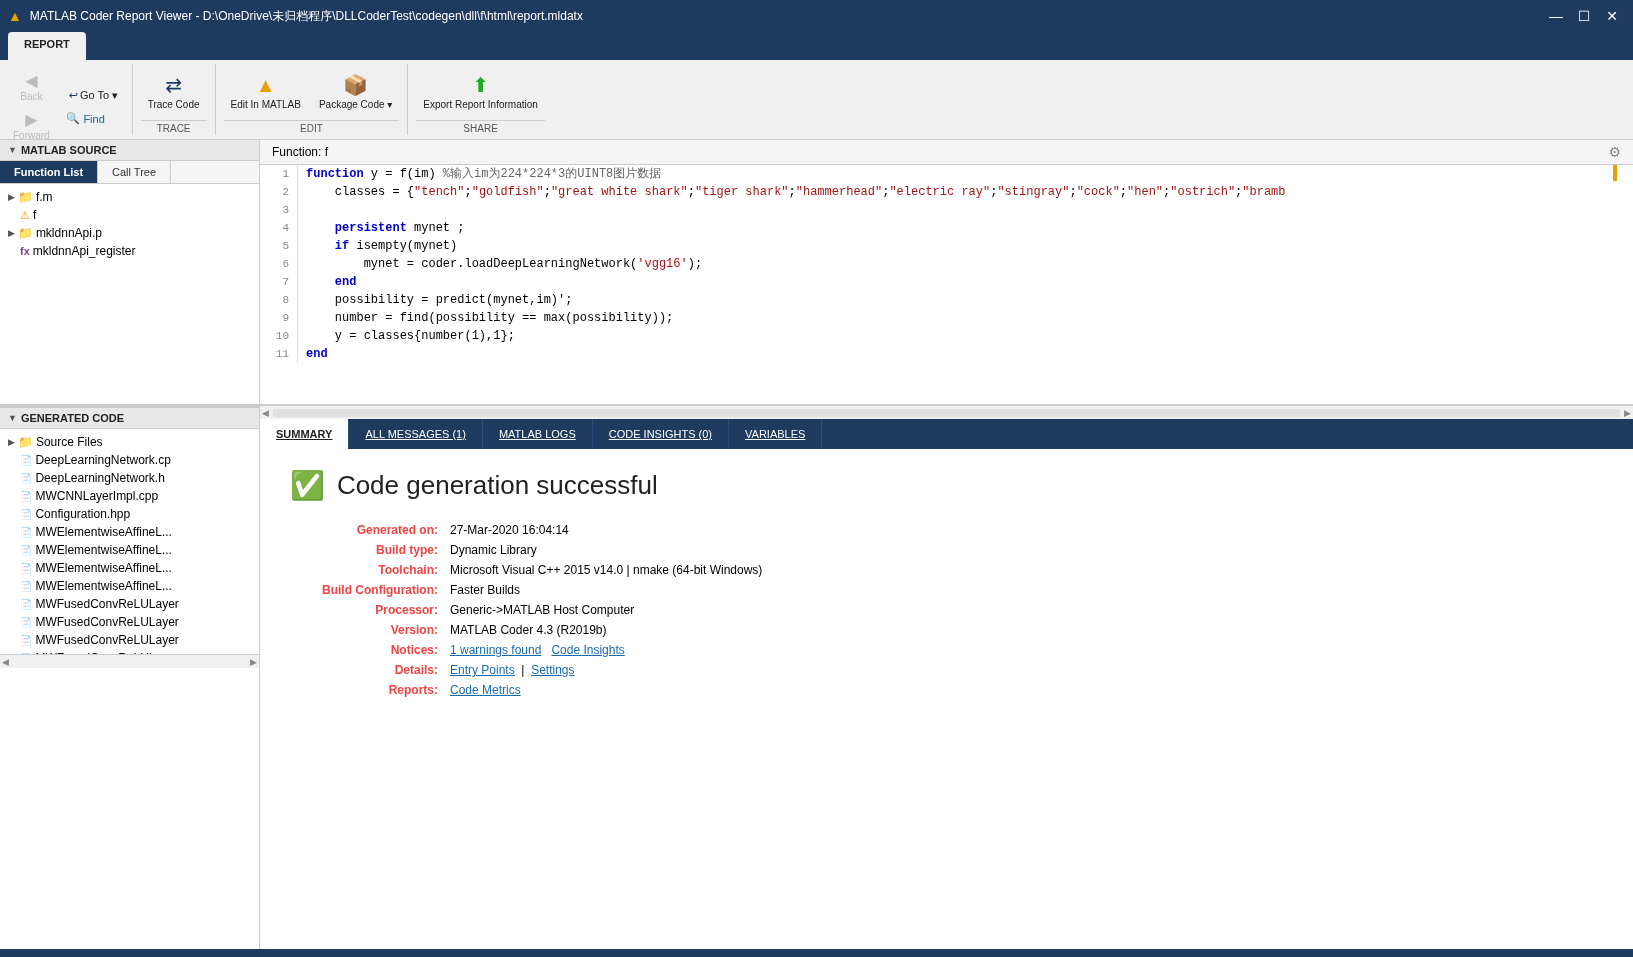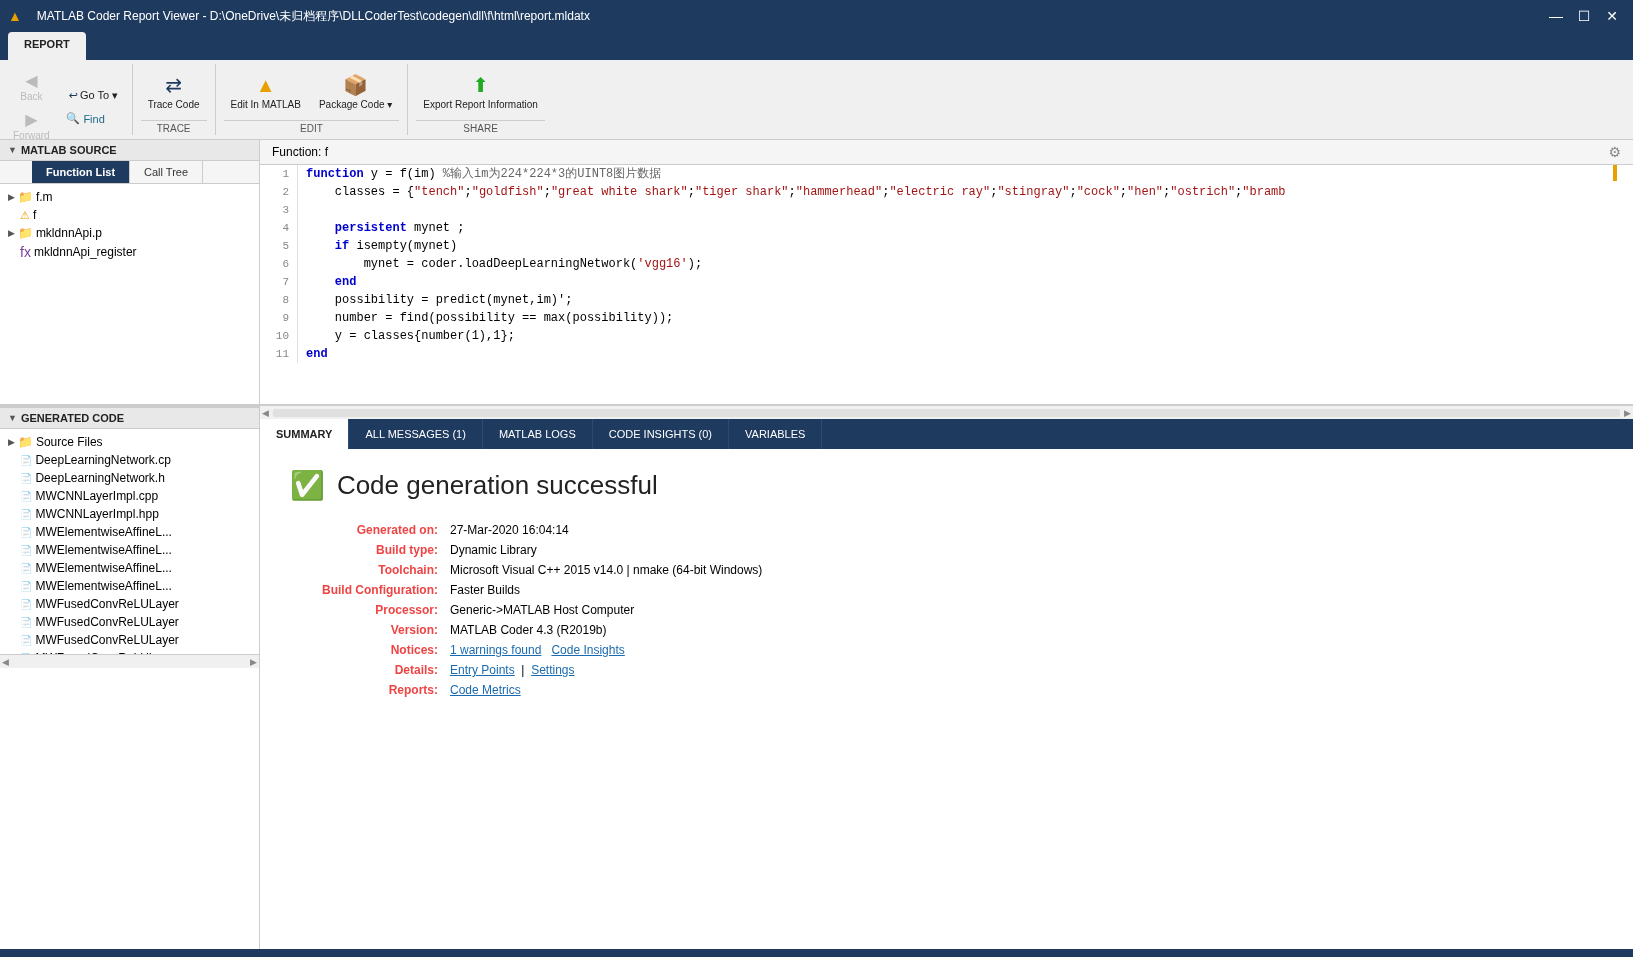--- a/index.html
+++ b/index.html
@@ -10,21 +10,21 @@
       background: #1e3a5f;
       color: white;
       height: 32px;
       display: flex;
       align-items: center;
       padding: 0 8px;
       font-size: 12px;
       gap: 8px;
     }
     .title-bar-icon { color: #e8a000; font-size: 14px; }
-    .title-bar-title { flex: 1; margin-left: 7px; }
+    .title-bar-title { flex: 1; }
     .title-bar-controls { display: flex; gap: 2px; }
     .title-bar-btn {
       width: 26px; height: 26px;
       background: transparent; border: none; color: white;
       cursor: pointer; font-size: 14px; display: flex; align-items: center; justify-content: center;
     }
 
     
     .ribbon-tabs {
       background: #1e3a5f;
@@ -160,40 +160,39 @@
       padding: 5px 14px;
       font-size: 11px;
       cursor: pointer;
       border-right: 1px solid #ccc;
       color: #333;
     }
     .tab-item.active {
       background: #1e3a5f;
       color: white;
       font-weight: bold;
-      margin-left: 32px;
     }
 
     .tree-section {
       flex: 1;
       overflow-y: auto;
       padding: 4px 0;
     }
     .tree-item {
       display: flex;
       align-items: center;
       padding: 2px 4px 2px 8px;
       cursor: pointer;
       gap: 3px;
       font-size: 12px;
     }
     .tree-item.indent1 { padding-left: 20px; }
     .folder-icon { color: #e8a000; }
     .warning-icon { color: #e8a000; font-size: 11px; }
-    .func-icon { color: #7b3f96; font-size: 14px; font-weight: normal; }
+    .func-icon { color: #7b3f96; font-size: 11px; font-weight: bold; }
 
     
     .panel-divider {
       height: 4px;
       background: #ccc;
       cursor: ns-resize;
     }
 
     
     .gen-code-section {
@@ -265,20 +264,21 @@
       height: 30px;
     }
     .bottom-tab {
       padding: 6px 16px;
       color: white;
       font-size: 11px;
       cursor: pointer;
       border-right: 1px solid #2a4a7a;
       display: flex;
       align-items: center;
+      text-decoration: underline;
     }
     .bottom-tab.active {
       background: #fff;
       color: #222;
       font-weight: bold;
     }
 
     
     .summary-panel {
       background: #fff;
@@ -510,21 +510,21 @@
         <div class="tree-item indent1">
           <span style="font-size:10px;color:#555;">📄</span>
           <span>DeepLearningNetwork.h</span>
         </div>
         <div class="tree-item indent1">
           <span style="font-size:10px;color:#555;">📄</span>
           <span>MWCNNLayerImpl.cpp</span>
         </div>
         <div class="tree-item indent1">
           <span style="font-size:10px;color:#555;">📄</span>
-          <span>MWCNNLayerImpl.hpp</span>
+          <span>Configuration.hpp</span>
         </div>
         <div class="tree-item indent1">
           <span style="font-size:10px;color:#555;">📄</span>
           <span>MWElementwiseAffineL...</span>
         </div>
         <div class="tree-item indent1">
           <span style="font-size:10px;color:#555;">📄</span>
           <span>MWElementwiseAffineL...</span>
         </div>
         <div class="tree-item indent1">

